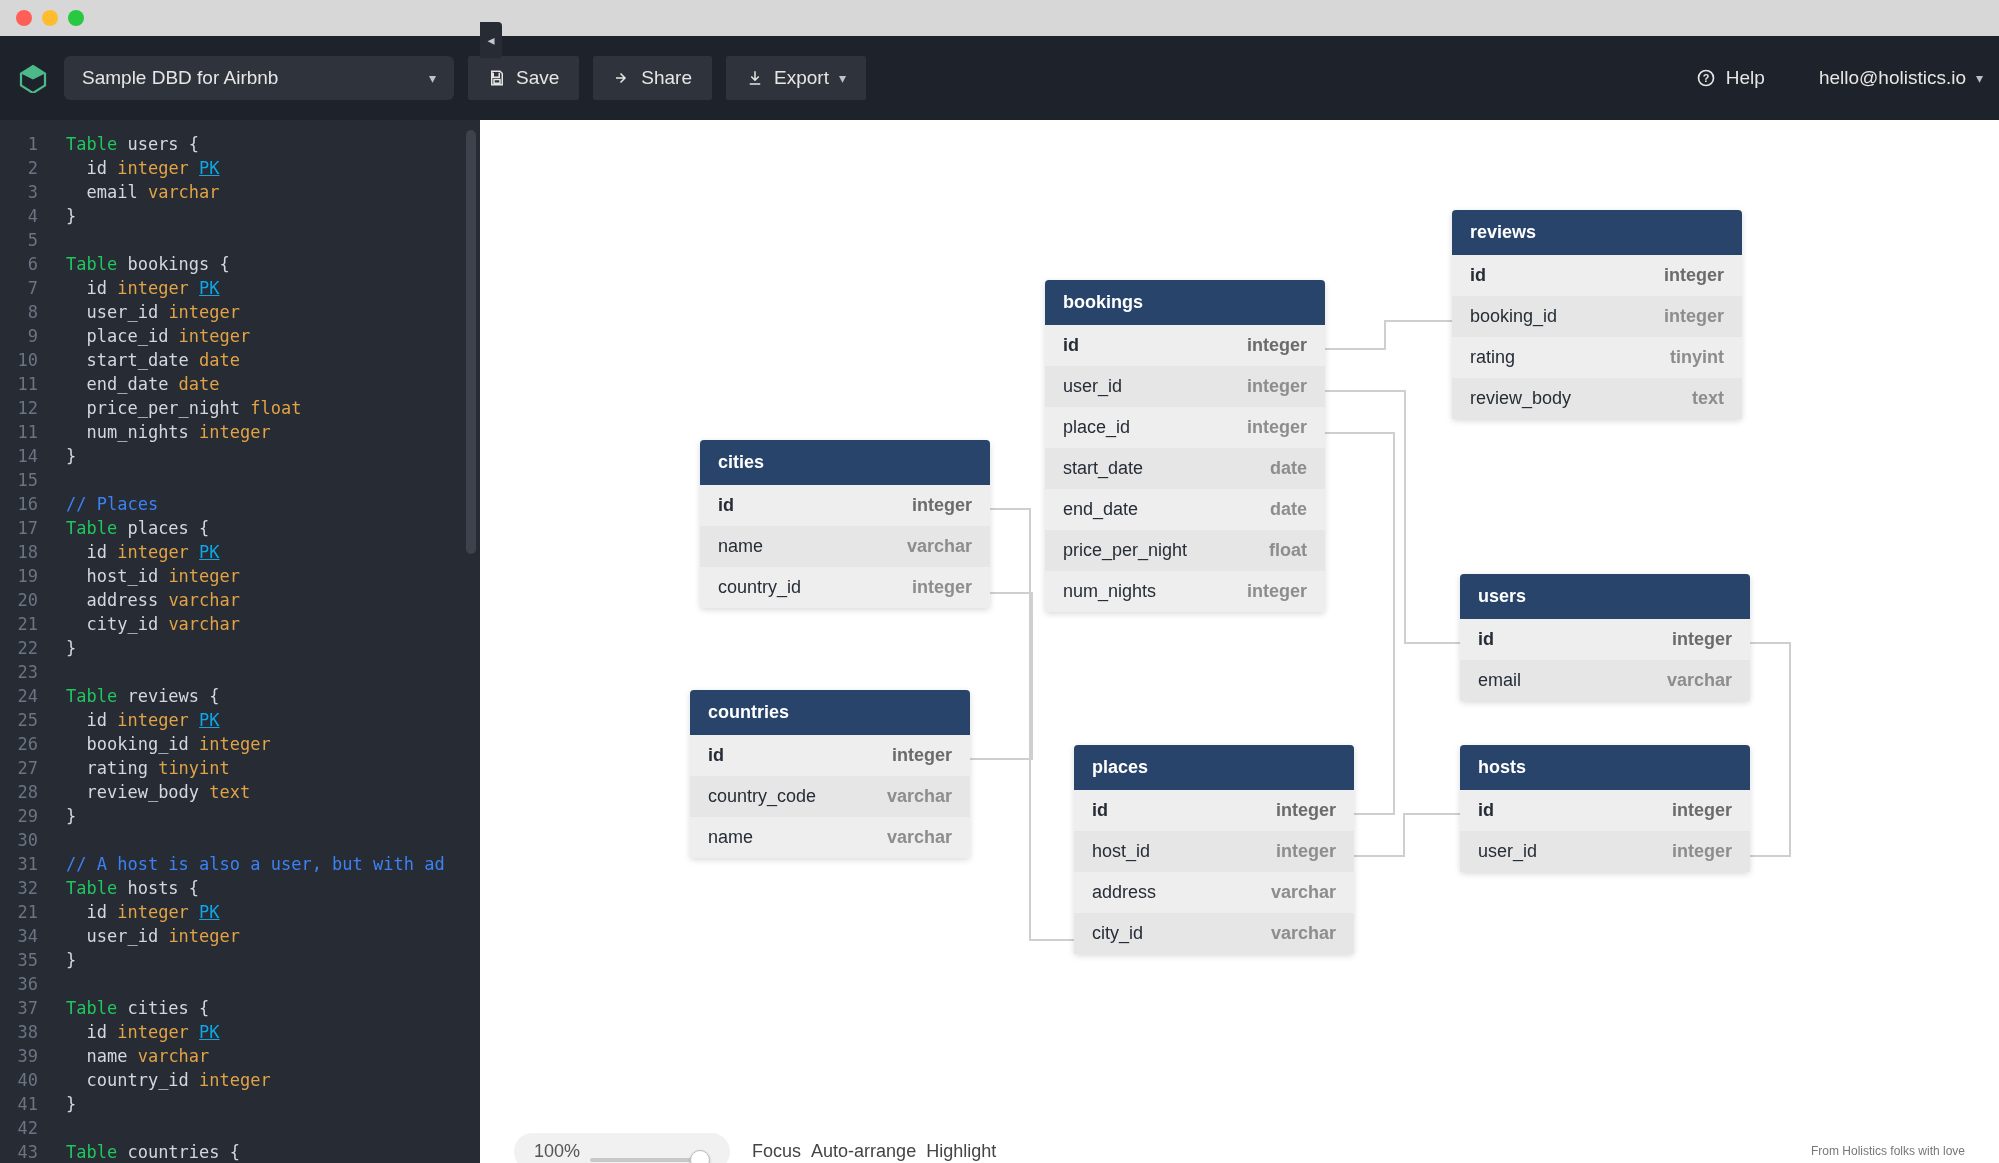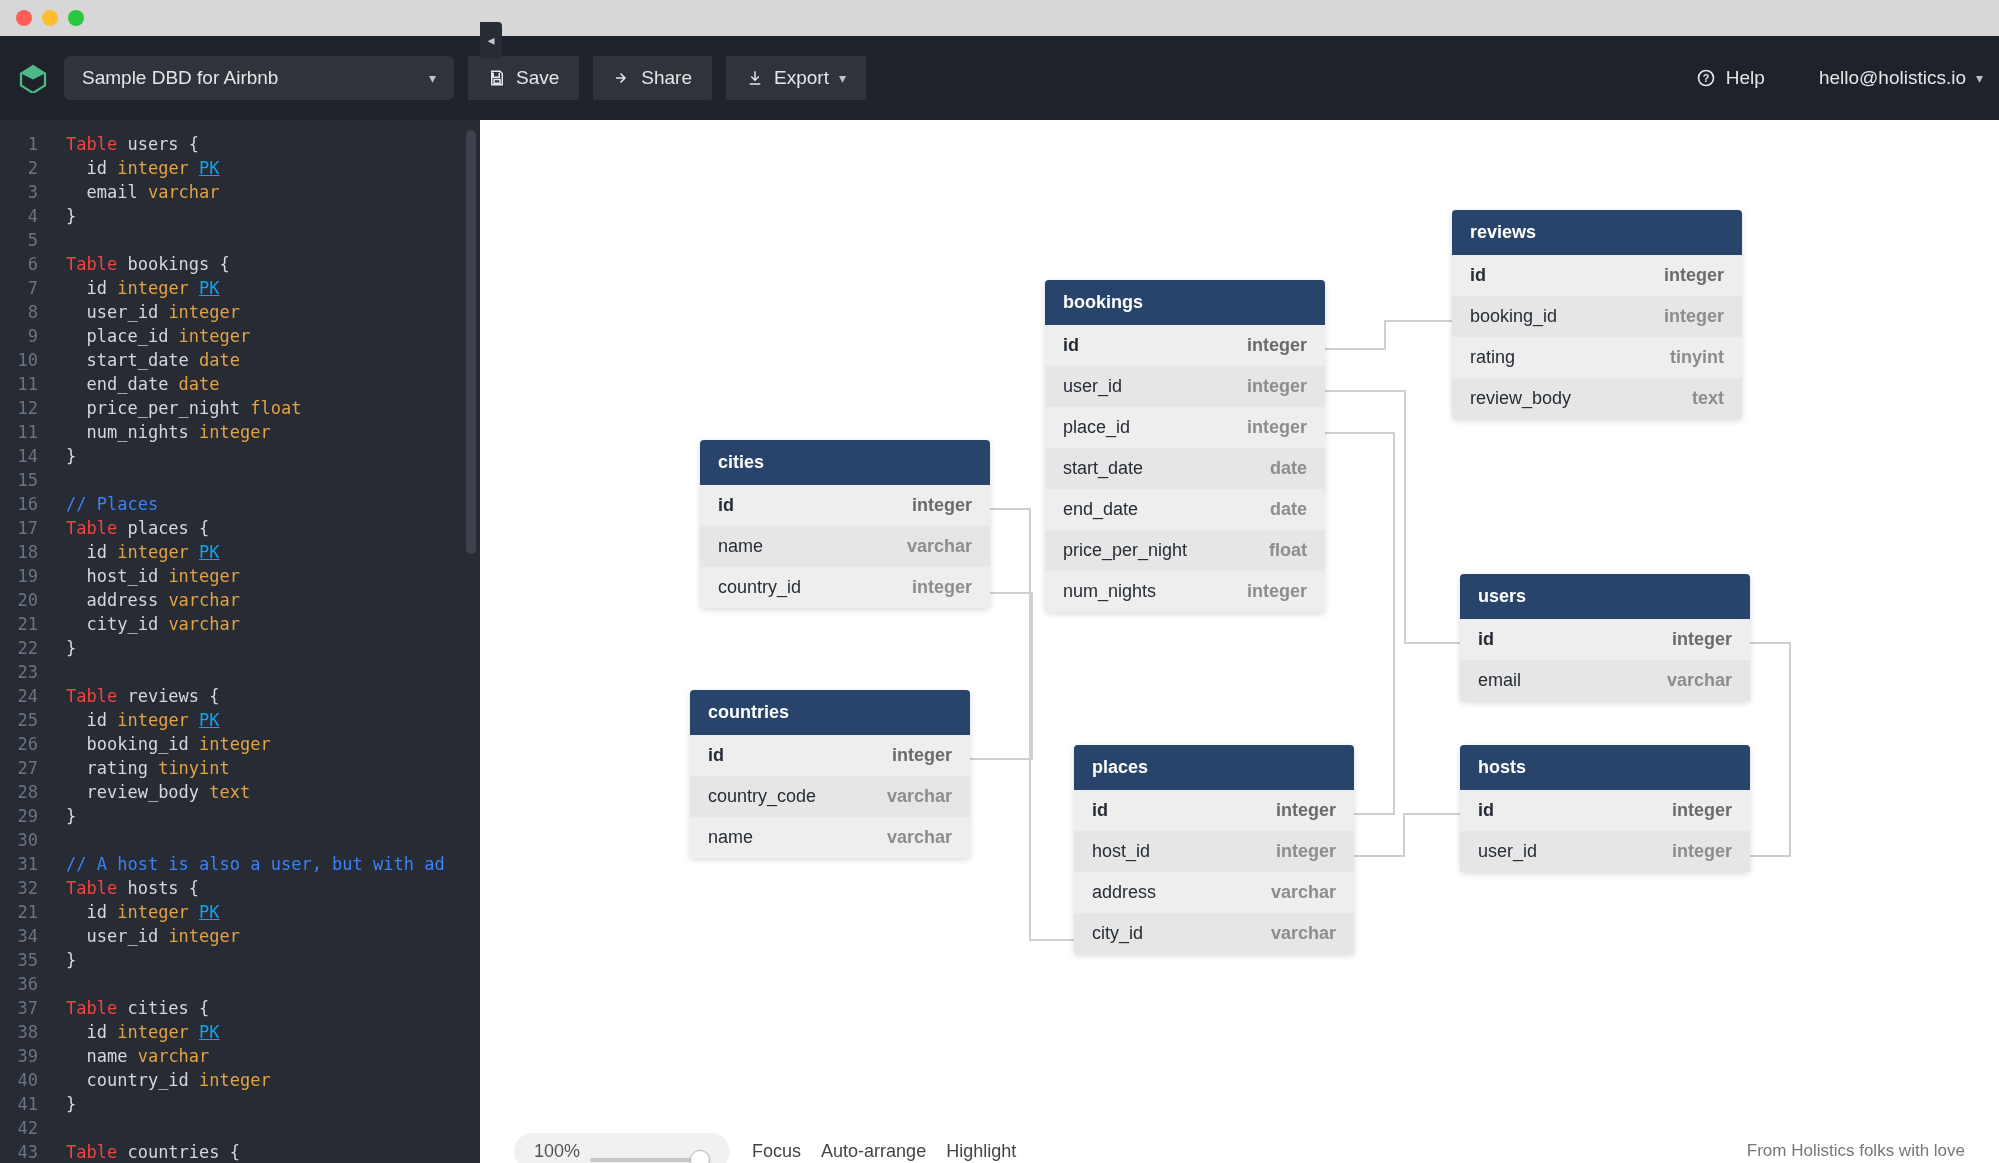--- a/index.html
+++ b/index.html
@@ -47,21 +47,21 @@
     font-family: "Menlo","Consolas",monospace; font-size: 17px;
     position: relative; overflow: hidden;
   }
   .gutter {
     position:absolute; left:0; top:12px; width:48px; text-align:right;
     color:#6c7483; padding-right:10px; line-height: 24px;
   }
   .code-lines {
     position:absolute; left:66px; top:12px; right:0; line-height:24px; white-space:pre;
   }
-  .tok-kw   { color:#ef4444; }
+  .tok-kw   { color:#22c55e; }
   .tok-id   { color:#d3d7de; }
   .tok-type { color:#e2a347; }
   .tok-pk   { color:#0ea5e9;text-decoration:underline; }
   .tok-comment{ color:#3b82f6; }
   .code-scrollbar {
     position:absolute; right:4px; top:10px; width:10px; height:40%;
     background:#3d424c; border-radius:5px;
   }
   .panel-tab {
     position:absolute; left:480px; top:22px;
@@ -99,23 +99,23 @@
     position:absolute; left:0; right:0; bottom:0;
     height:60px; display:flex; align-items:center;
     background:linear-gradient(to bottom, rgba(255,255,255,0) 0%, rgba(255,255,255,.95) 40%, #fff 100%);
     padding:0 34px; font-size:18px; color:#555;
     justify-content: space-between;
   }
   .bb-left { display:flex; align-items:center; gap:22px; }
   .bb-left .pill { background:#f1f1f1; border-radius:30px; padding:8px 20px; display:flex; align-items:flex-end; gap:10px; }
   .zoom-slider { width:120px; height:4px; background:#c9c9c9; border-radius:2px; position:relative; }
   .zoom-thumb { width:20px; height:20px; background:#fff; border:1px solid #bcbcbc; border-radius:50%; position:absolute; top:-8px; left:calc(100% - 20px); box-shadow:0 1px 3px rgba(0,0,0,.2); }
-  .bb-actions { display:flex; gap:20px; }
+  .bb-actions { display:flex; gap:10px; }
   .bb-actions span { cursor:pointer; color:#444; }
-  .bb-right { color:#777; font-size:17px; }
+  .bb-right { color:#777; font-size:12px; }
 </style>
 </head>
 <body>
 
 <div class="titlebar">
   <div class="tl-dot tl-red"></div>
   <div class="tl-dot tl-yellow"></div>
   <div class="tl-dot tl-green"></div>
 </div>
 

